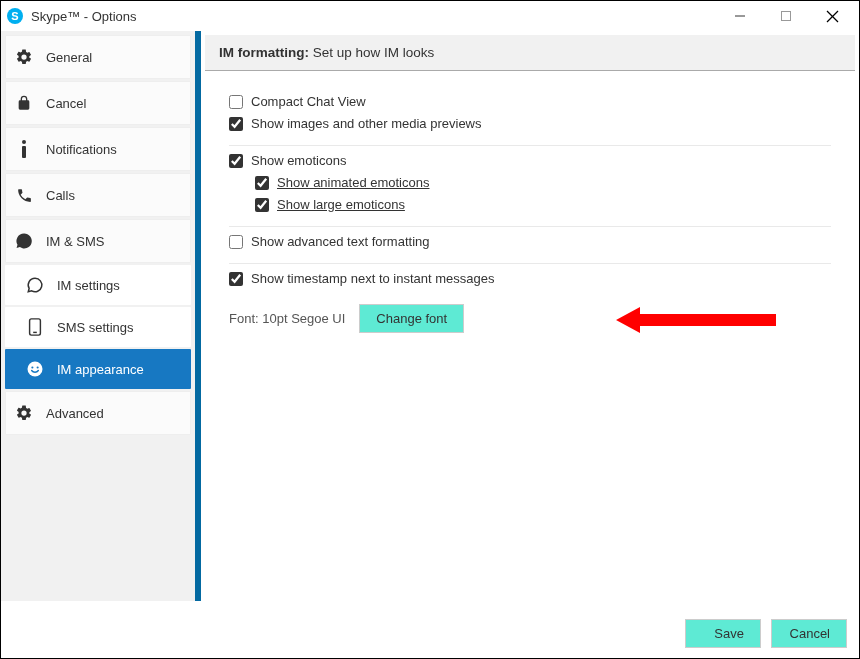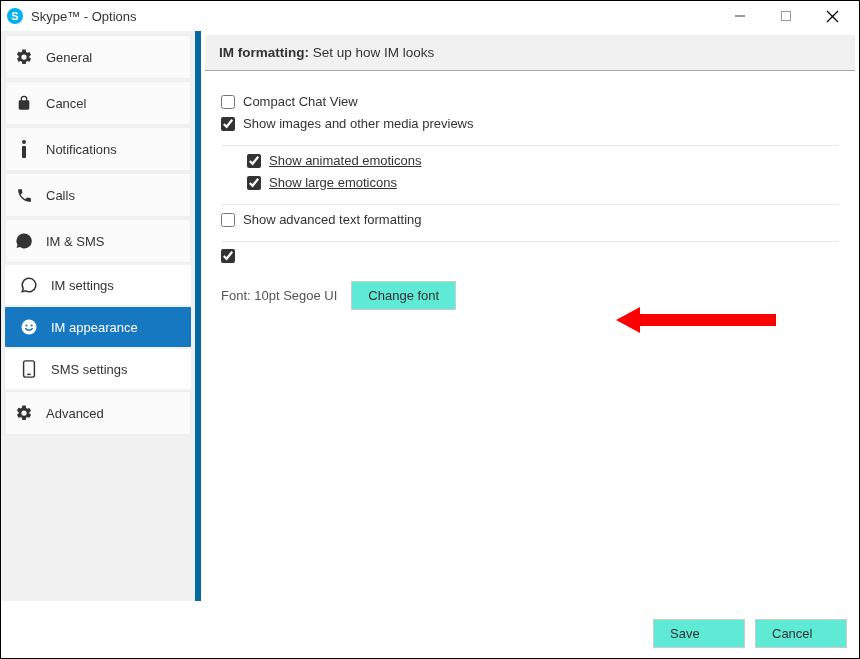--- a/index.html
+++ b/index.html
@@ -64,21 +64,21 @@
       cursor: pointer;
     }
     .sidebar-item .icon {
       width: 20px;
       display:flex; align-items:center; justify-content:center;
     }
     .sidebar-item.sub {
       background: #fff;
       border: none;
       height: 40px;
-      padding-left: 14px;
+      padding-left: 20px;
     }
     .sidebar-item.selected {
       background: #1778c2;
       color: #fff;
     }
     .sidebar-item.selected .icon { color:#fff; }
     .main {
       flex: 1;
       display: flex;
       flex-direction: column;
@@ -86,21 +86,21 @@
     .main-header {
       background: #f1f1f1;
       border-bottom: 1px solid #aaa;
       padding: 10px 14px;
       font-size: 13.5px;
       color: #333;
       margin: 4px 4px 0 4px;
     }
     .main-header .bold { font-weight: 600; }
     .main-body {
-      padding: 16px 20px;
+      padding: 16px 28px;
       position: relative;
       flex:1;
     }
     .chk {
       display: flex; align-items: center;
       margin: 7px 0;
       gap: 8px;
       color: #333;
     }
     .chk input[type=checkbox] {
@@ -124,21 +124,21 @@
       font-size: 13px;
       color:#333;
       cursor:pointer;
     }
     .footer {
       position: absolute;
       bottom: 10px;
       right: 12px;
       display:flex; gap: 10px;
     }
-    .footer .btn { width: 92px; text-align:left; }
+    .footer .btn { width: 76px; text-align:right; }
     .arrow {
       position: absolute;
       left: 415px;
       top: 232px;
       pointer-events:none;
     }
     .arrow svg { display:block; }
     .icon svg { display:block; }
   </style>
 </head>
@@ -217,42 +217,42 @@
 
     <div class="sidebar-item sub">
       <span class="icon">
         <svg width="18" height="18" viewBox="0 0 24 24" fill="none" stroke="#333" stroke-width="2">
             <path d="M12 3a9 9 0 0 0-7.8 13.5L3 21l4.6-1.2A9 9 0 1 0 12 3z"></path>
           </svg>
       </span>
       <span>IM settings</span>
     </div>
 
+    <div class="sidebar-item sub">
+      <span class="icon">
+        <svg width="14" height="18" viewBox="0 0 14 20" fill="none" stroke="#333" stroke-width="1.6">
+            <rect x="1" y="1" width="12" height="18" rx="2"></rect>
+            <line x1="5" y1="16" x2="9" y2="16"></line>
+          </svg>
+      </span>
+      <span>SMS settings</span>
+    </div>
+
     <div class="sidebar-item sub selected">
       <span class="icon">
         <svg width="18" height="18" viewBox="0 0 24 24" fill="#fff">
             <circle cx="12" cy="12" r="10"></circle>
             <circle cx="8.5" cy="10" r="1.4" fill="#1778c2"></circle>
             <circle cx="15.5" cy="10" r="1.4" fill="#1778c2"></circle>
             <path d="M7.5 14a5.5 5.5 0 0 0 9 0" stroke="#1778c2" stroke-width="1.8" fill="none" stroke-linecap="round"></path>
           </svg>
       </span>
       <span>IM appearance</span>
     </div>
 
-    <div class="sidebar-item sub">
-      <span class="icon">
-        <svg width="14" height="18" viewBox="0 0 14 20" fill="none" stroke="#333" stroke-width="1.6">
-            <rect x="1" y="1" width="12" height="18" rx="2"></rect>
-            <line x1="5" y1="16" x2="9" y2="16"></line>
-          </svg>
-      </span>
-      <span>SMS settings</span>
-    </div>
-
     <div class="sidebar-item">
       <span class="icon">
         <svg width="18" height="18" viewBox="0 0 24 24" fill="#333">
             <path d="M19.14,12.94a7,7,0,0,0,.06-.94,7,7,0,0,0-.06-.94l2.03-1.58a.5.5,0,0,0,.12-.64l-1.92-3.32a.5.5,0,0,0-.6-.22l-2.39.96a7,7,0,0,0-1.62-.94l-.36-2.54A.5.5,0,0,0,13.9,2h-3.8a.5.5,0,0,0-.5.42L9.24,4.96a7,7,0,0,0-1.62.94l-2.39-.96a.5.5,0,0,0-.6.22L2.71,8.48a.5.5,0,0,0,.12.64l2.03,1.58a7,7,0,0,0,0,1.88L2.83,14.16a.5.5,0,0,0-.12.64l1.92,3.32a.5.5,0,0,0,.6.22l2.39-.96a7,7,0,0,0,1.62.94l.36,2.54a.5.5,0,0,0,.5.42h3.8a.5.5,0,0,0,.5-.42l.36-2.54a7,7,0,0,0,1.62-.94l2.39.96a.5.5,0,0,0,.6-.22l1.92-3.32a.5.5,0,0,0-.12-.64ZM12,15.5A3.5,3.5,0,1,1,15.5,12,3.5,3.5,0,0,1,12,15.5Z"></path>
           </svg>
       </span>
       <span>Advanced</span>
     </div>
   </div>
 
@@ -267,20 +267,24 @@
         <span>Compact Chat View</span>
       </label>
 
       <label class="chk">
         <input type="checkbox" checked="" style="">
         <span>Show images and other media previews</span>
       </label>
 
       <div class="section-sep"></div>
 
+      <label class="chk">
+        <input type="checkbox" checked="" style="">
+        <span>Show emoticons</span>
+      </label>
 
       <label class="chk indent">
         <input type="checkbox" checked="" style="">
         <span>Show animated emoticons</span>
       </label>
 
       <label class="chk indent">
         <input type="checkbox" checked="" style="">
         <span>Show large emoticons</span>
       </label>
@@ -289,20 +293,21 @@
 
       <label class="chk">
         <input type="checkbox" style="">
         <span>Show advanced text formatting</span>
       </label>
 
       <div class="section-sep"></div>
 
       <label class="chk">
         <input type="checkbox" checked="" style="">
+        <span>Show timestamp next to instant messages</span>
       </label>
 
       <div class="fontrow">
         <span>Font: 10pt Segoe UI</span>
         <button class="btn">Change font</button>
       </div>
 
       <div class="arrow">
         <svg width="170" height="40">
           <polygon points="0,17 24,4 24,11 160,11 160,23 24,23 24,30" fill="#ff0000"></polygon>

